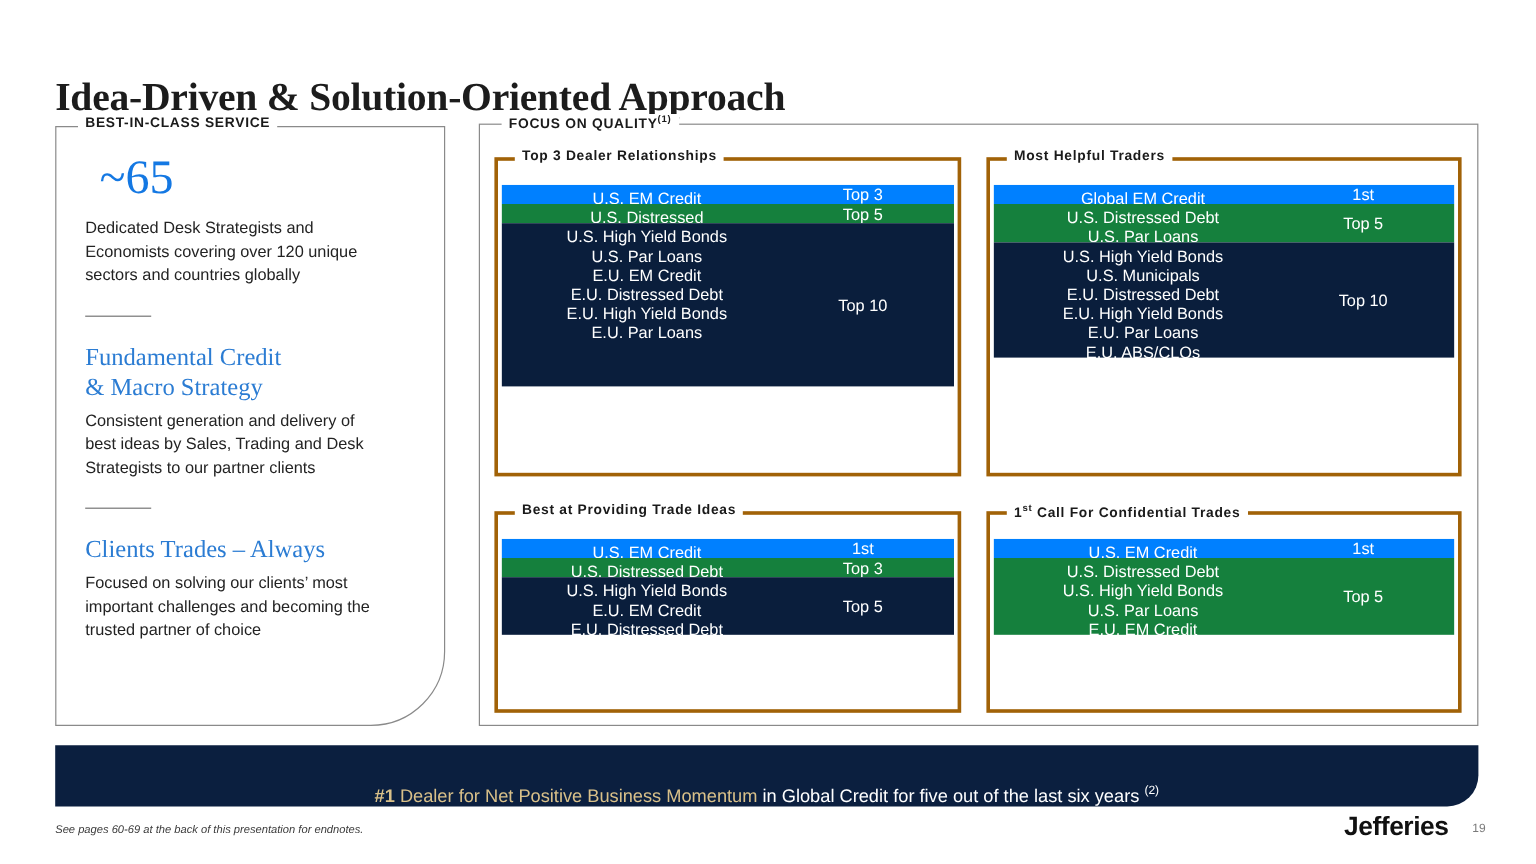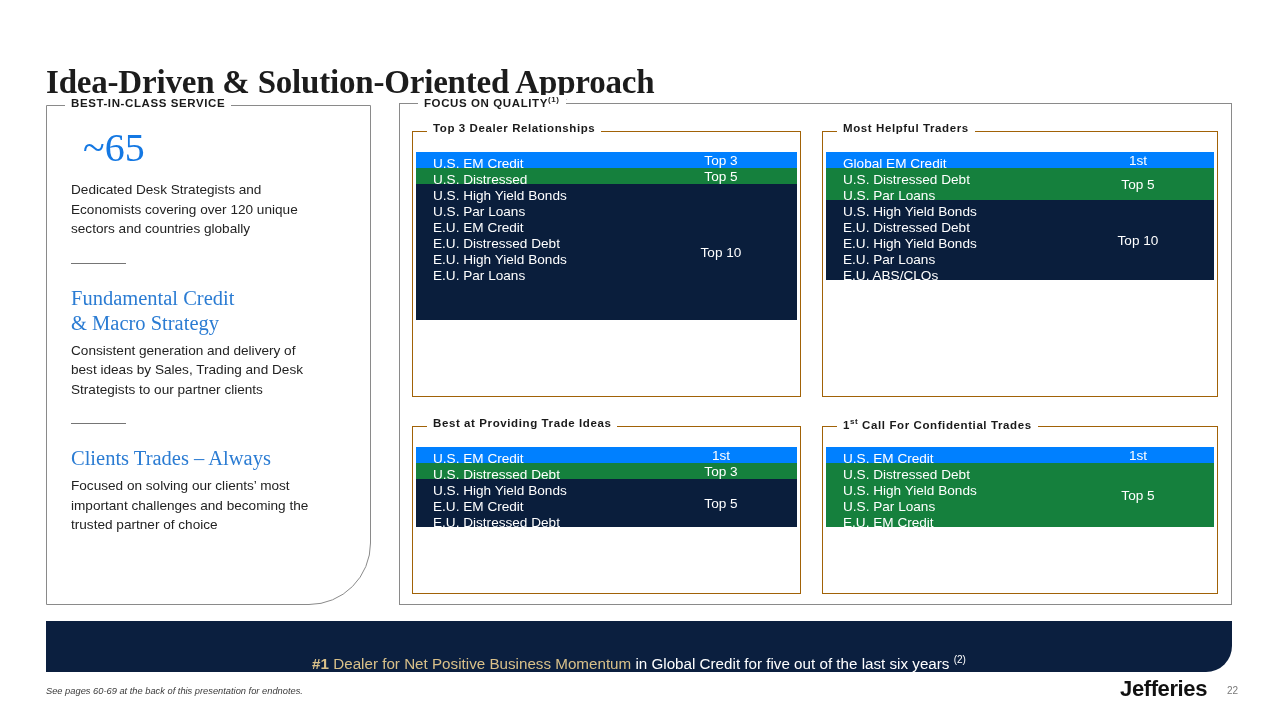--- a/index.html
+++ b/index.html
@@ -67,21 +67,21 @@
   
   #right-panel{
     left:399px;top:103px;width:833px;height:502px;
   }
   #right-panel .fs-legend{
     font-size:11.5px;font-weight:bold;letter-spacing:0.6px;color:#1a1a1a;
   }
   #right-panel .fs-legend sup{font-size:8px;vertical-align:super;}
 
   
-  .card{position:absolute;border:1px solid #a16207;box-sizing:border-box;}
+  .card{position:absolute;border:3px solid #a16207;box-sizing:border-box;text-align:center;}
   .card > .fs-legend{
     font-size:14.2px;font-weight:normal;color:#1a1a1a;left:14px;top:-10px;
   }
   .card > .fs-legend sup{font-size:9px;vertical-align:super;}
   #card-dealer{left:12px;top:27px;width:389px;height:266px;}
   #card-traders{left:422px;top:27px;width:396px;height:266px;}
   #card-ideas{left:12px;top:322px;width:389px;height:168px;}
   #card-confidential{left:422px;top:322px;width:396px;height:168px;}
 
   
@@ -214,20 +214,21 @@
           <div class="seg mid">
             <div class="seg-rows">
               <div class="row"><span>U.S. Distressed Debt</span></div>
               <div class="row"><span>U.S. Par Loans</span></div>
             </div>
             <div class="seg-rank">Top 5</div>
           </div>
           <div class="seg dark">
             <div class="seg-rows">
               <div class="row"><span>U.S. High Yield Bonds</span></div>
+              <div class="row"><span>U.S. Municipals</span></div>
               <div class="row"><span>E.U. Distressed Debt</span></div>
               <div class="row"><span>E.U. High Yield Bonds</span></div>
               <div class="row"><span>E.U. Par Loans</span></div>
               <div class="row"><span>E.U. ABS/CLOs</span></div>
             </div>
             <div class="seg-rank">Top 10</div>
           </div>
         </div>
     </div>
 
@@ -280,15 +281,15 @@
         </div>
     </div>
   </div>
 
   <div id="banner">
     <div class="banner-text"><span class="gold-b">#1</span><span class="gold"> Dealer for Net Positive Business Momentum</span><span> in Global Credit for five out of the last six years </span><sup>(2)</sup></div>
   </div>
 
   <div id="footnote">See pages 60-69 at the back of this presentation for endnotes.</div>
   <div id="brand">Jefferies</div>
-  <div id="page-num">22</div>
+  <div id="page-num">19</div>
 
 </div>
 
 </body></html>

